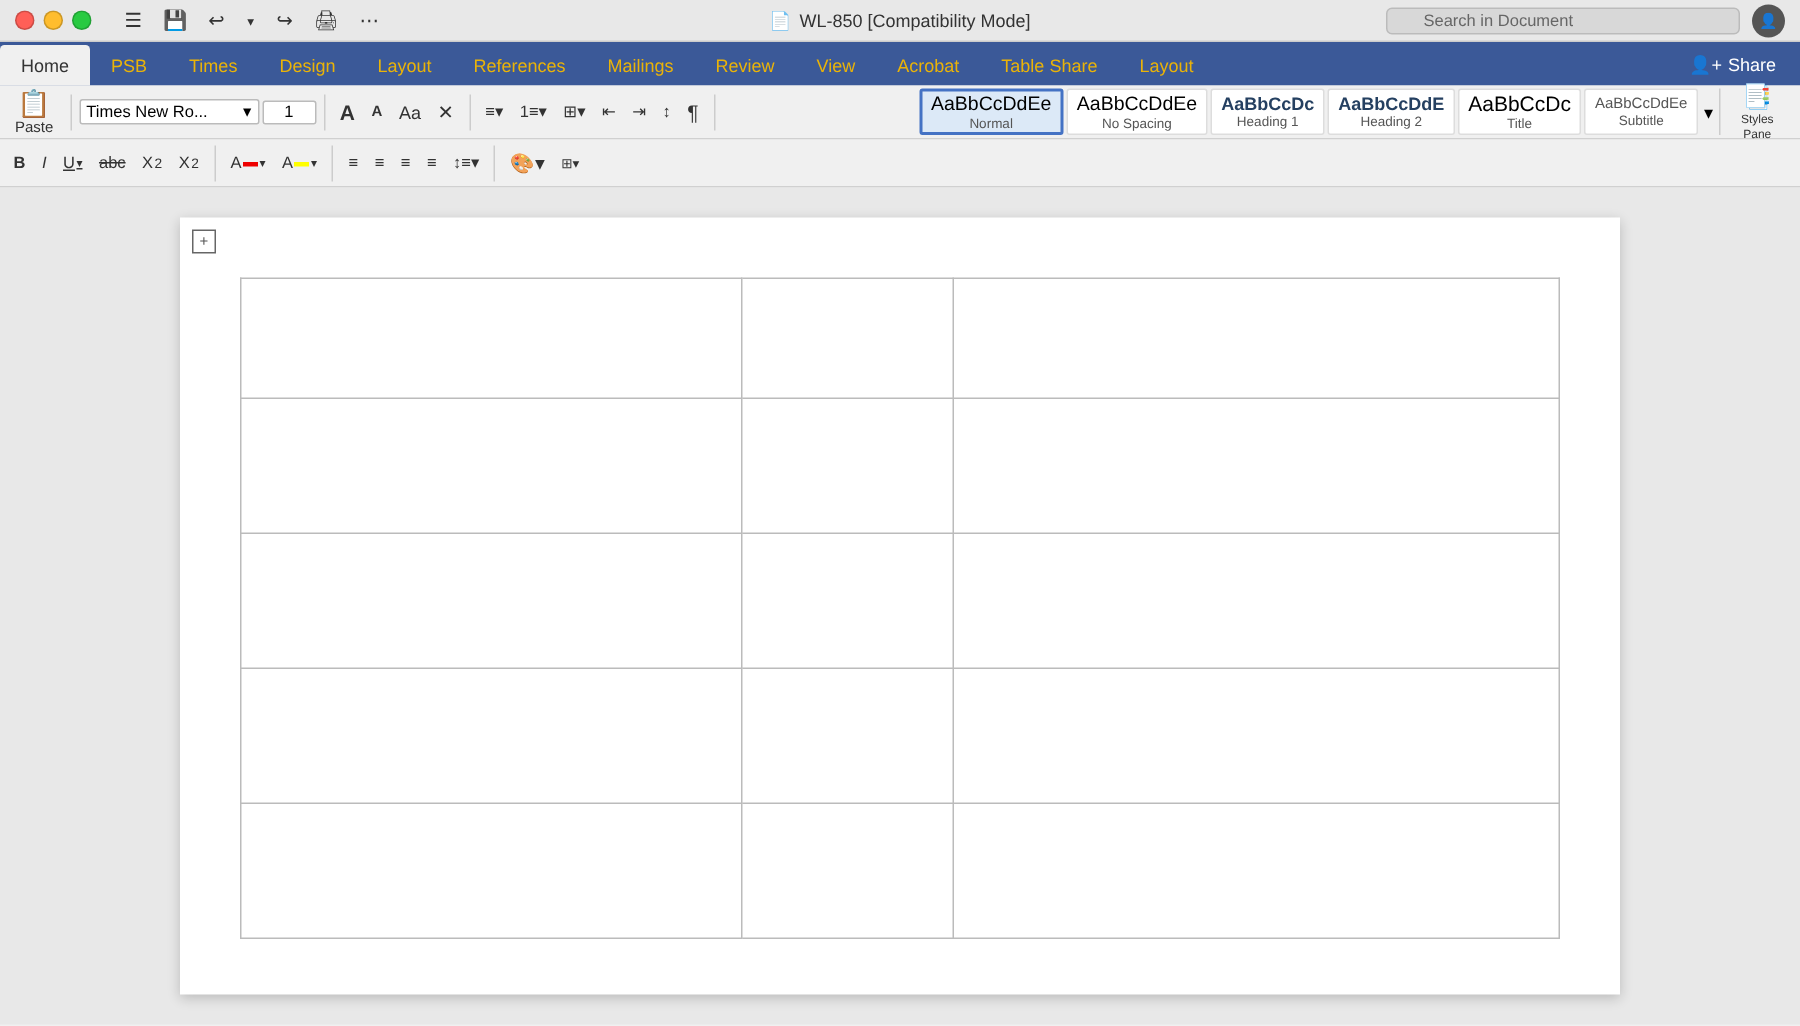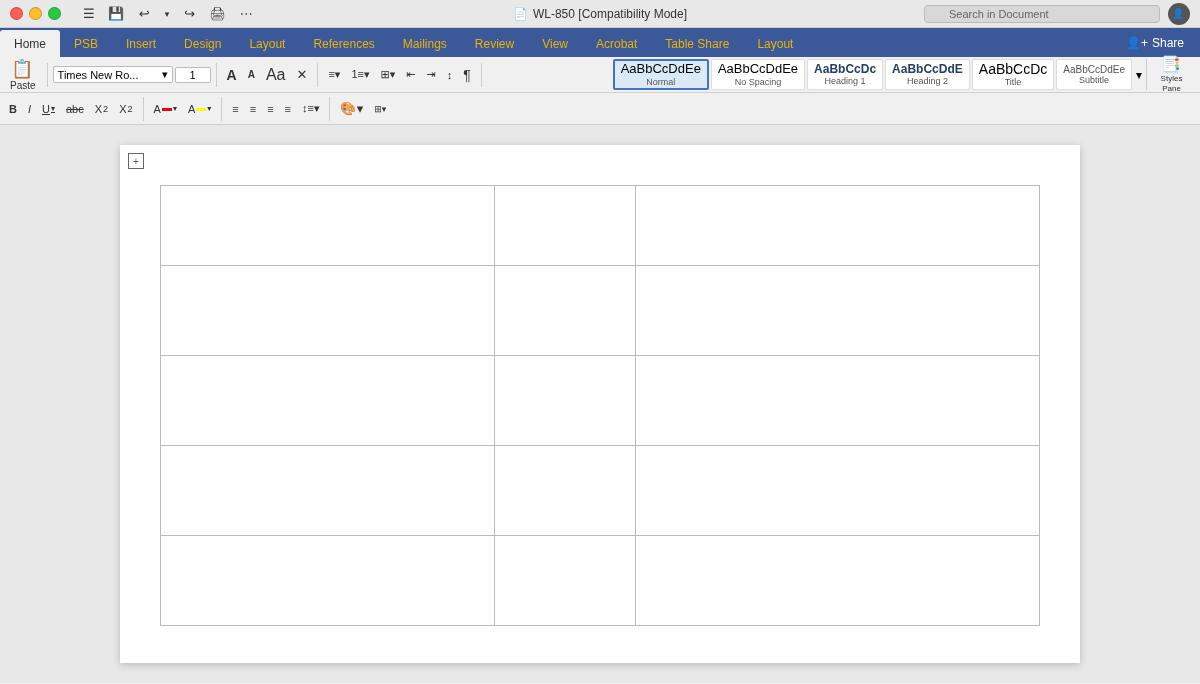--- a/index.html
+++ b/index.html
@@ -245,21 +245,21 @@
       <span class="search-icon-tb">🔍</span>
       <div class="search-box">Search in Document</div>
     </div>
     <div class="user-icon">👤</div>
   </div>
 </div>
 
 <div class="ribbon-tabs">
   <div class="ribbon-tab active">Home</div>
   <div class="ribbon-tab">PSB</div>
-  <div class="ribbon-tab">Insert</div>
+  <div class="ribbon-tab">Times</div>
   <div class="ribbon-tab">Design</div>
   <div class="ribbon-tab">Layout</div>
   <div class="ribbon-tab">References</div>
   <div class="ribbon-tab">Mailings</div>
   <div class="ribbon-tab">Review</div>
   <div class="ribbon-tab">View</div>
   <div class="ribbon-tab">Acrobat</div>
   <div class="ribbon-tab">Table Share</div>
   <div class="ribbon-tab">Layout</div>
   <button class="share-btn">
@@ -280,21 +280,21 @@
     <span>Times New Ro...</span>
     <span>▾</span>
   </div>
 
   <div class="font-size-selector">1</div>
   <div class="toolbar-sep"></div>
 
   <div class="tb-group">
     <button class="tb-btn" style="font-size:14px; font-weight:bold;">A</button>
     <button class="tb-btn" style="font-size:10px; font-weight:bold;">A</button>
-    <button class="tb-btn" style="font-size:16px;">Aa</button>
+    <button class="tb-btn" style="font-size:12px;">Aa</button>
     <button class="tb-btn" style="font-size:13px;">✕</button>
   </div>
   <div class="toolbar-sep"></div>
 
   <div class="tb-group">
     <button class="tb-btn">≡▾</button>
     <button class="tb-btn">1≡▾</button>
     <button class="tb-btn">⊞▾</button>
     <button class="tb-btn">⇤</button>
     <button class="tb-btn">⇥</button>

